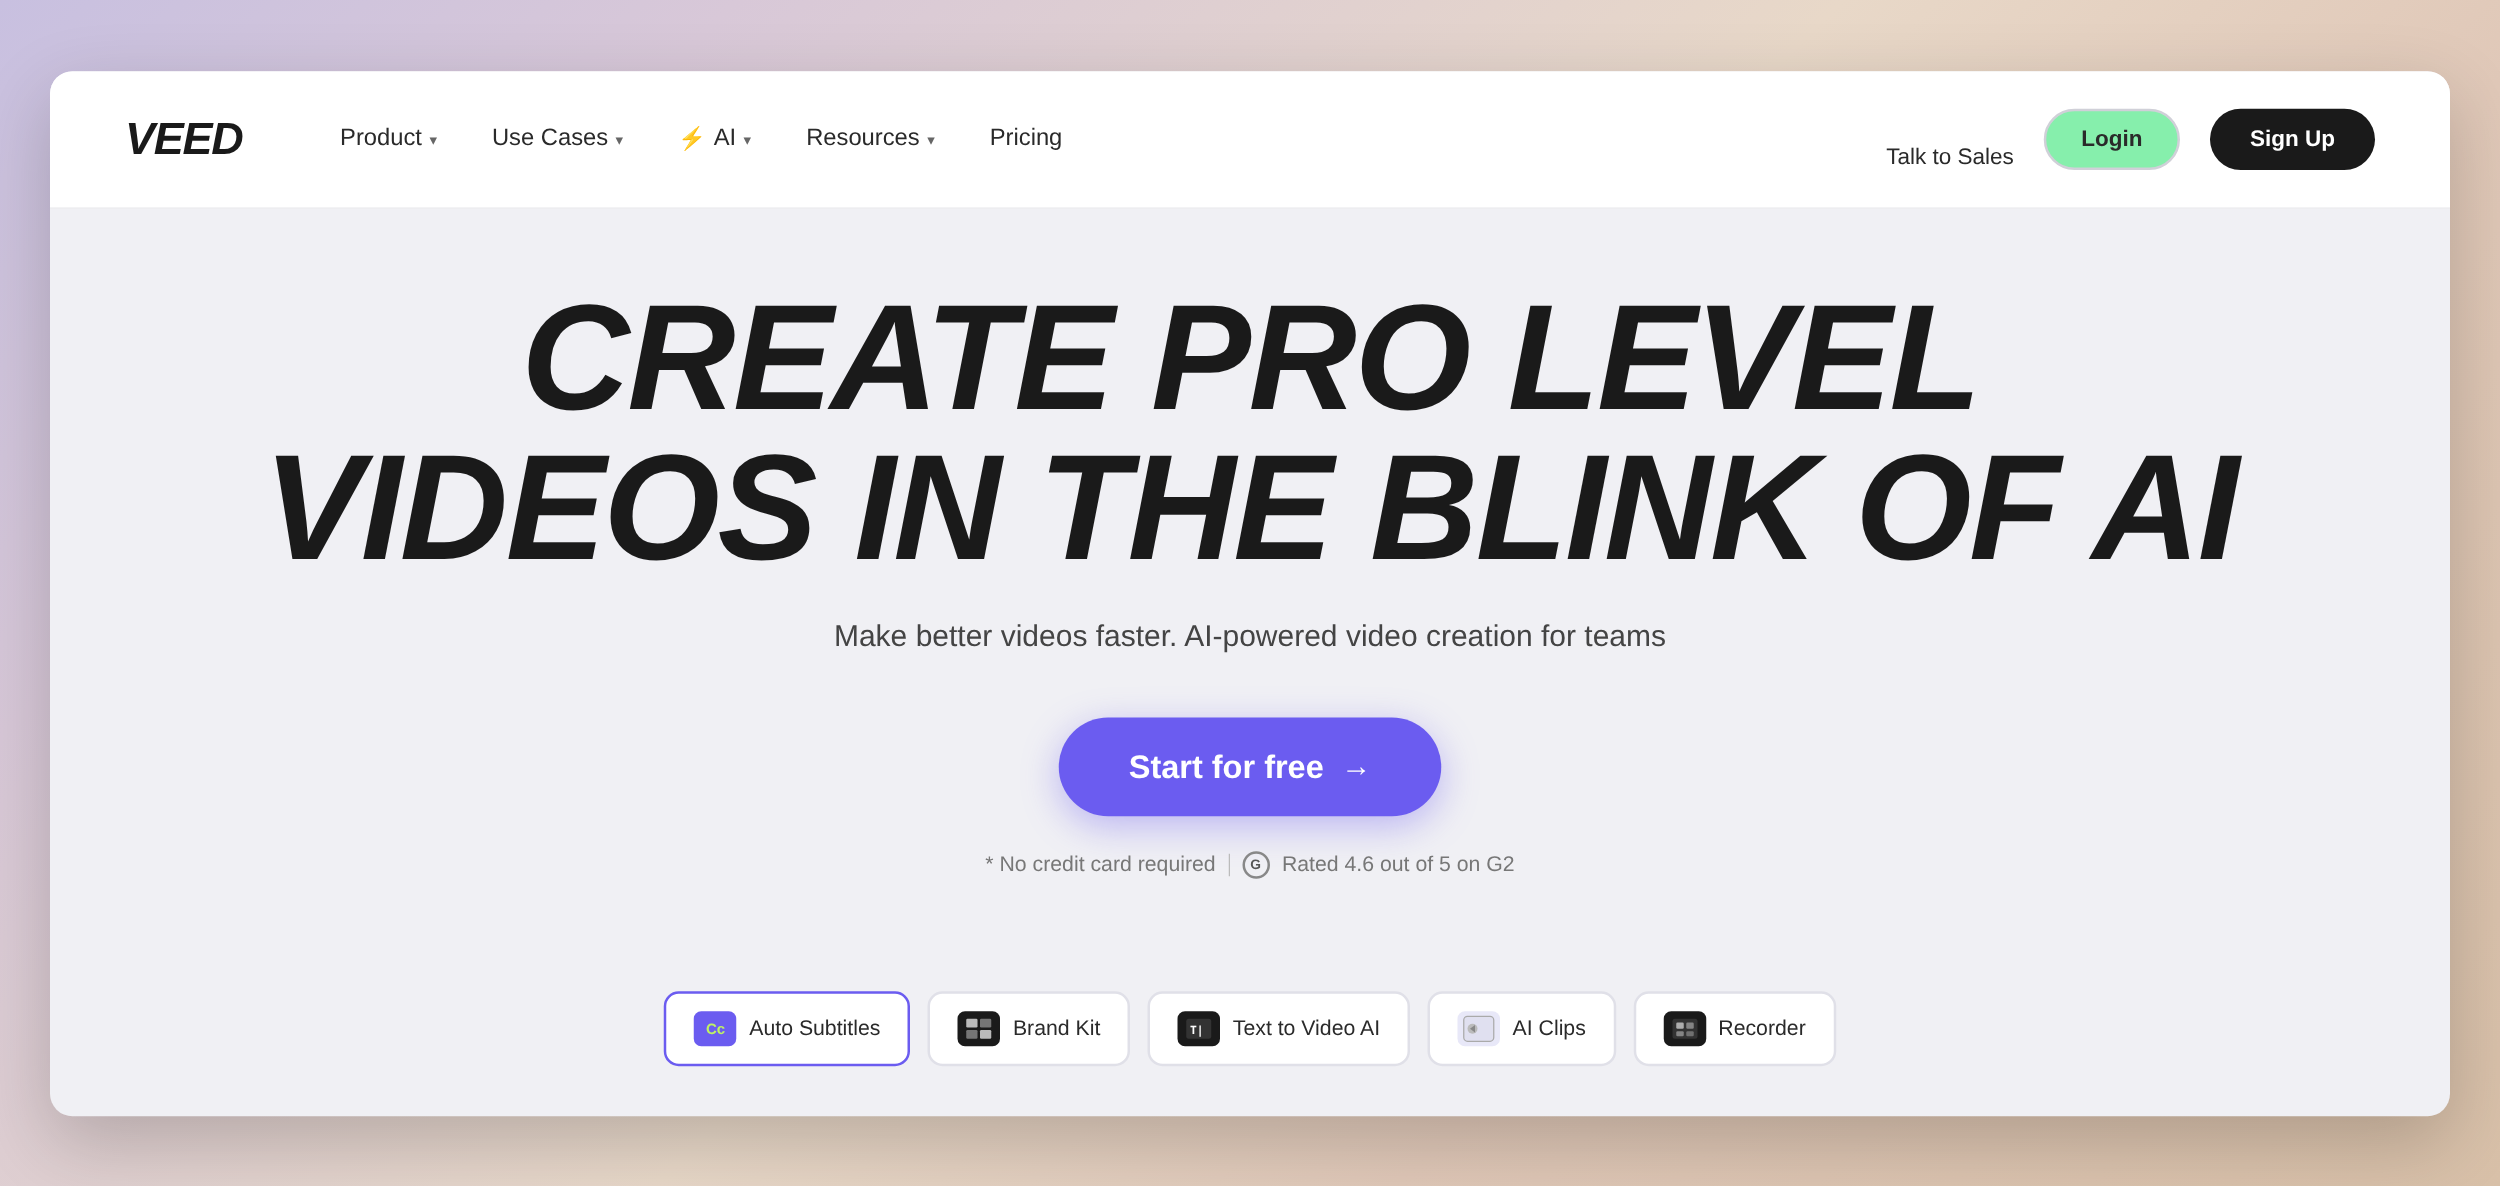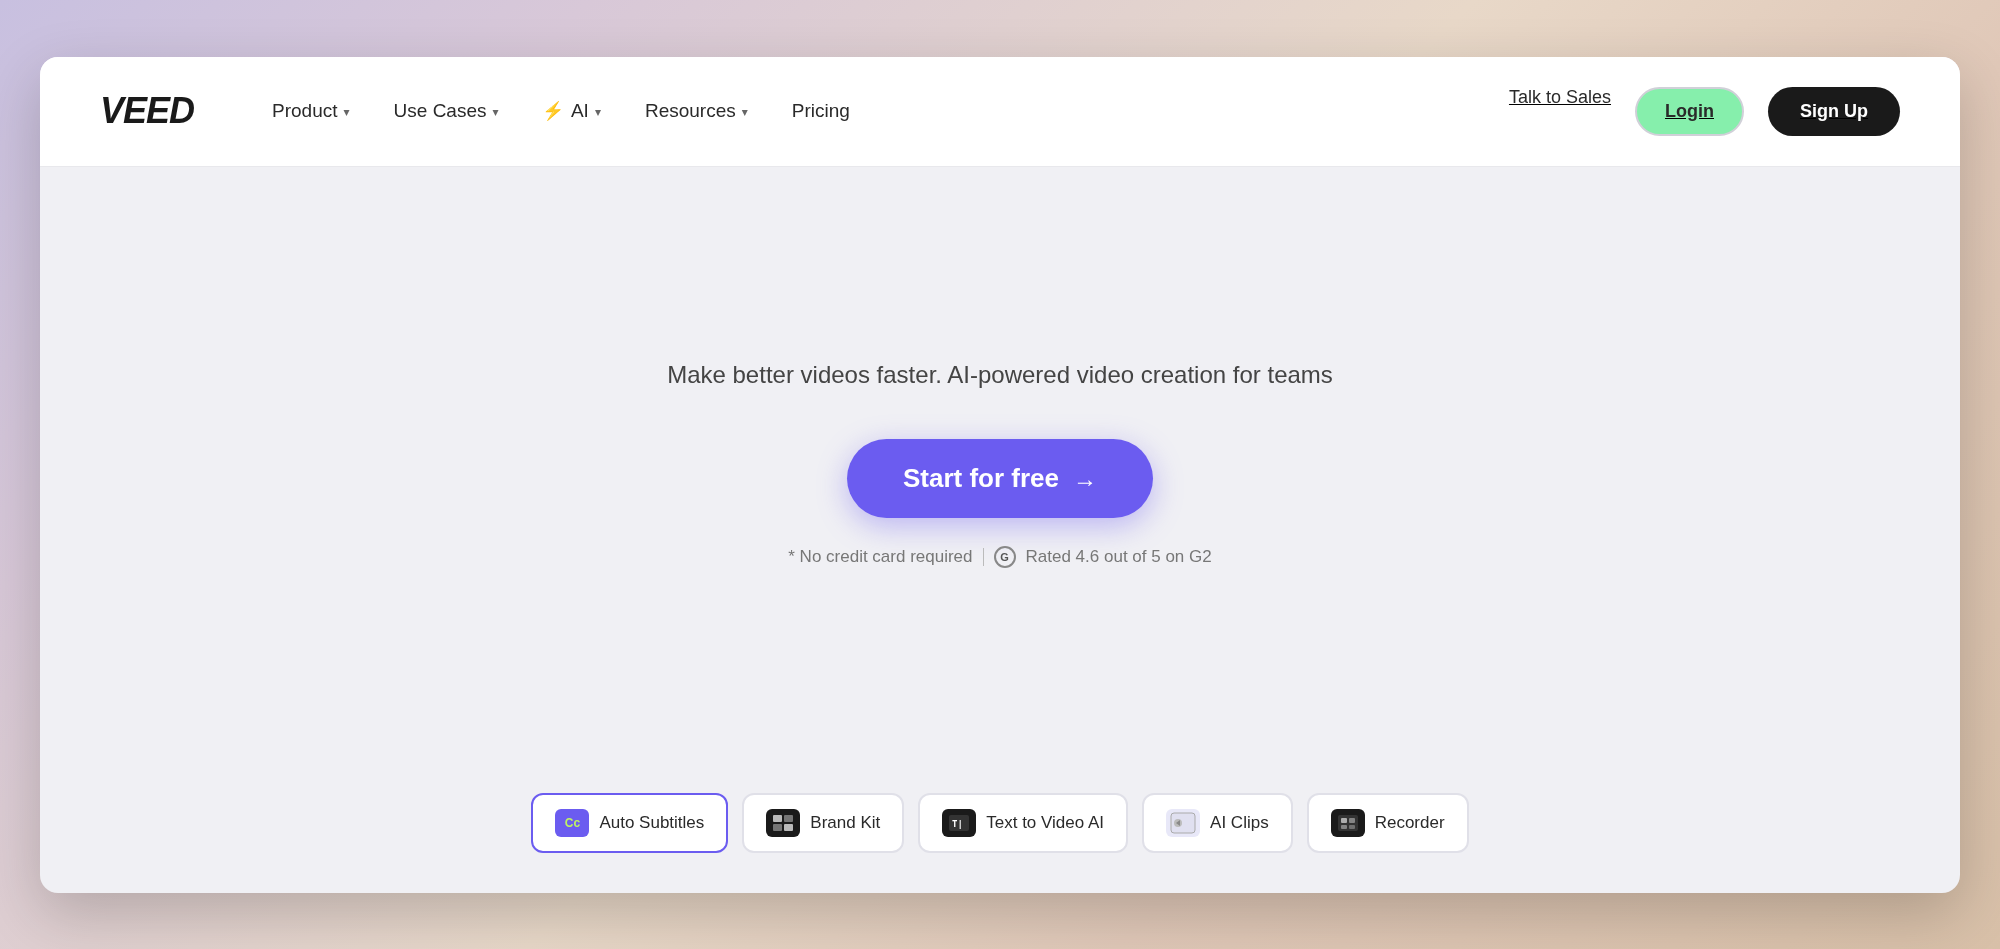--- a/index.html
+++ b/index.html
@@ -82,23 +82,22 @@
     .nav-pricing {
       font-size: 19px;
       font-weight: 500;
       color: #2a2a2a;
       padding: 10px 18px;
       cursor: pointer;
     }
 
     .nav-right {
       display: flex;
-      align-items: flex-start;
+      align-items: flex-end;
       gap: 24px;
-      text-decoration: underline;
     }
 
     .talk-sales {
       font-size: 18px;
       font-weight: 500;
       color: #2a2a2a;
       cursor: pointer;
     }
 
     .login-btn {
@@ -314,20 +313,24 @@
     </div>
 
     <div class="nav-right">
       <span class="talk-sales">Talk to Sales</span>
       <button class="login-btn">Login</button>
       <button class="signup-btn">Sign Up</button>
     </div>
   </nav>
 
   <section class="hero">
+    <h1 class="hero-title">
+      <span>CREATE PRO LEVEL</span><br>
+      <span>VIDEOS IN THE BLINK OF AI</span>
+    </h1>
     <p class="hero-subtitle">Make better videos faster. AI-powered video creation for teams</p>
     <button class="start-btn">
       <span>Start for free</span>
       <span class="arrow">→</span>
     </button>
     <div class="rating-text">
       <span>* No credit card required</span>
       <div class="rating-divider"></div>
       <span class="g2-icon">G</span>
       <span>Rated 4.6 out of 5 on G2</span>

